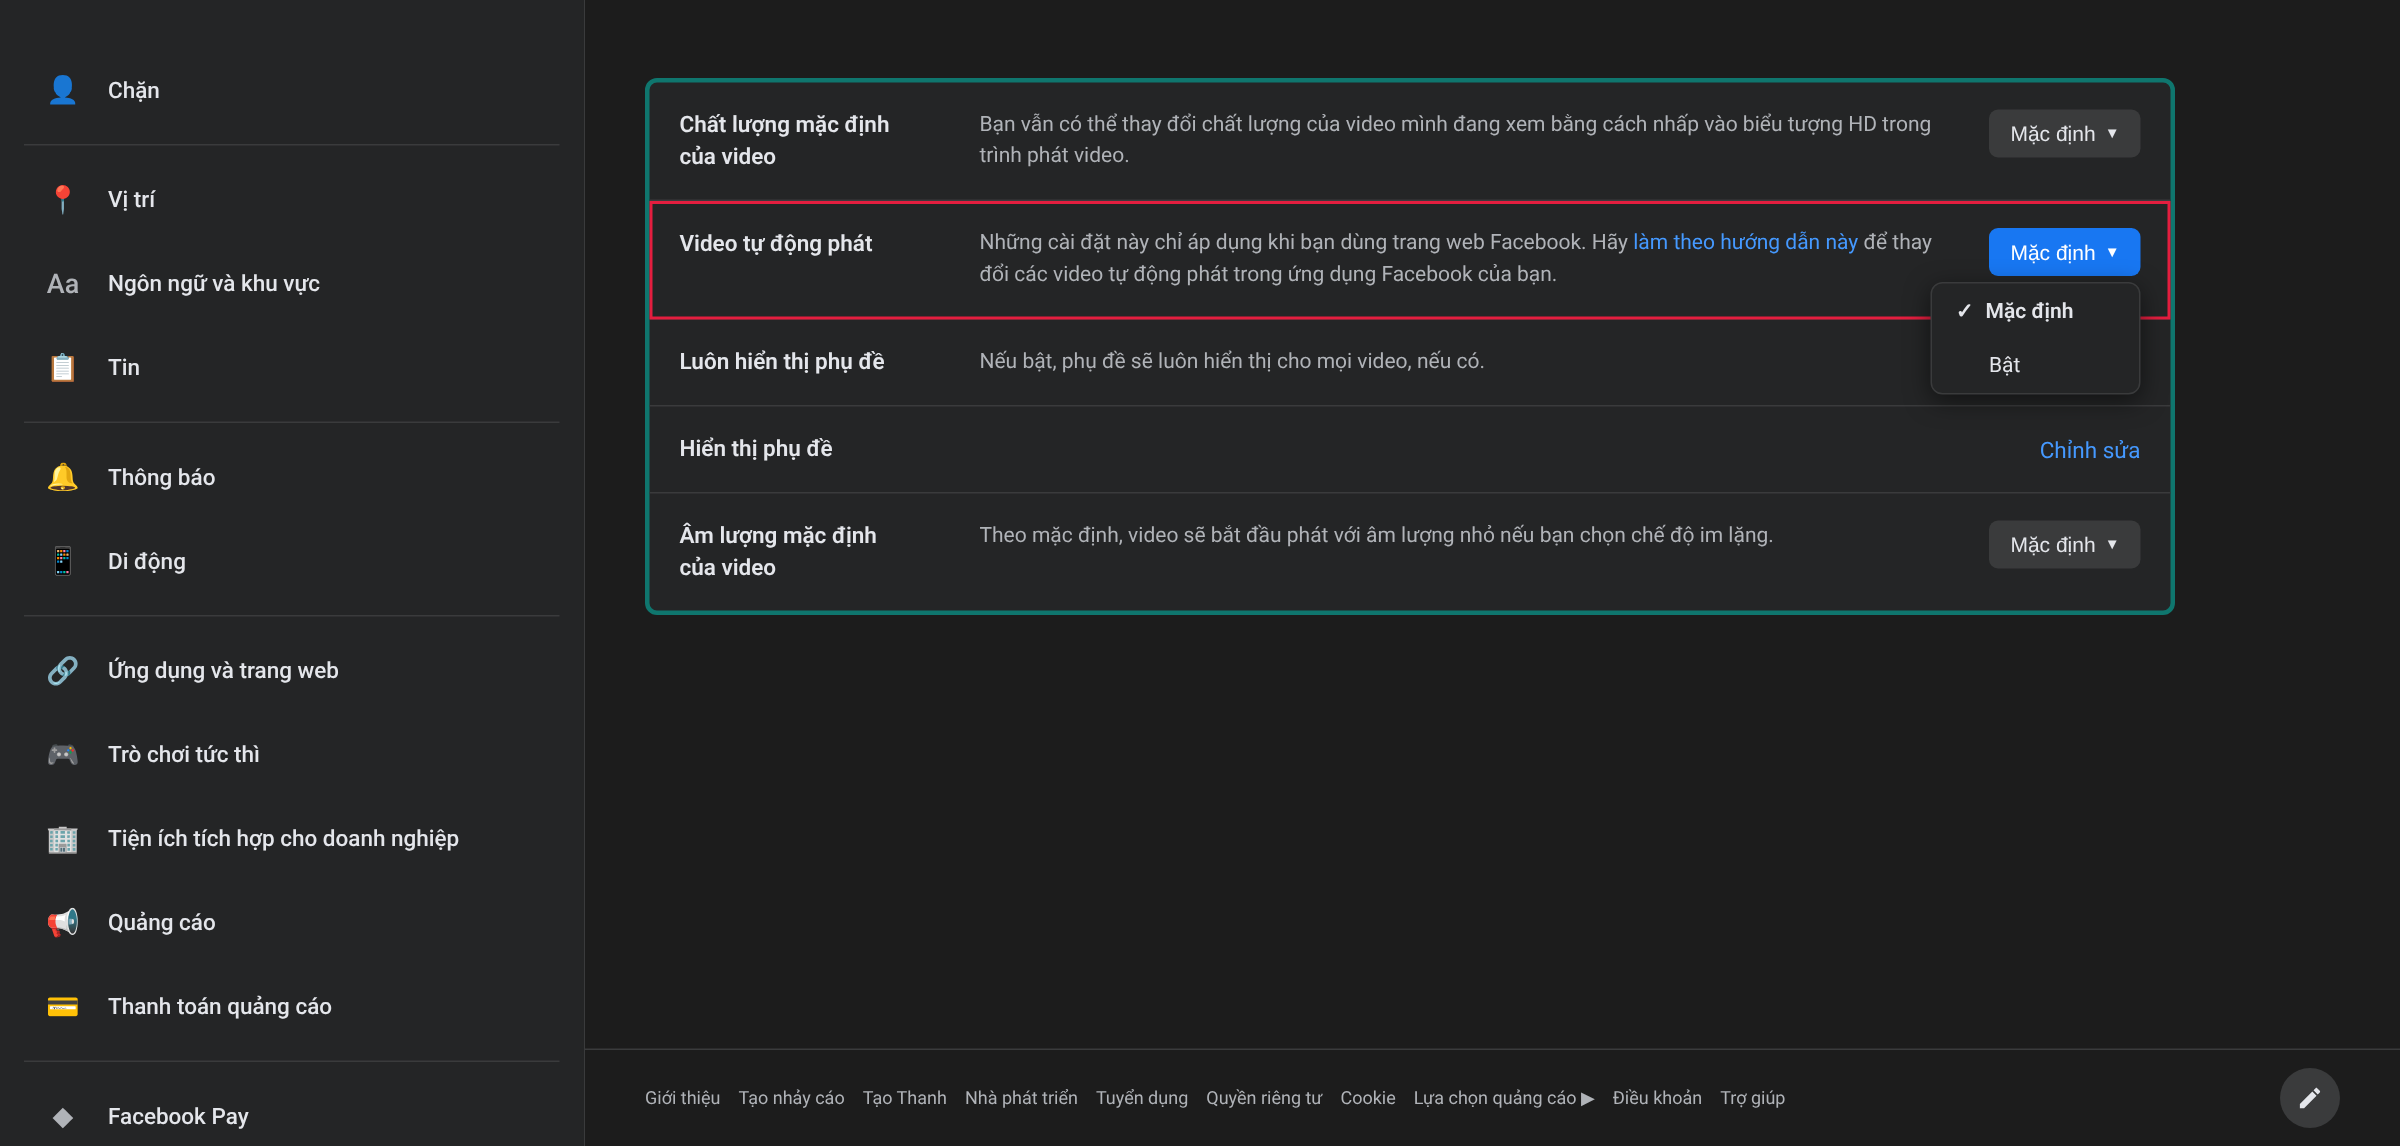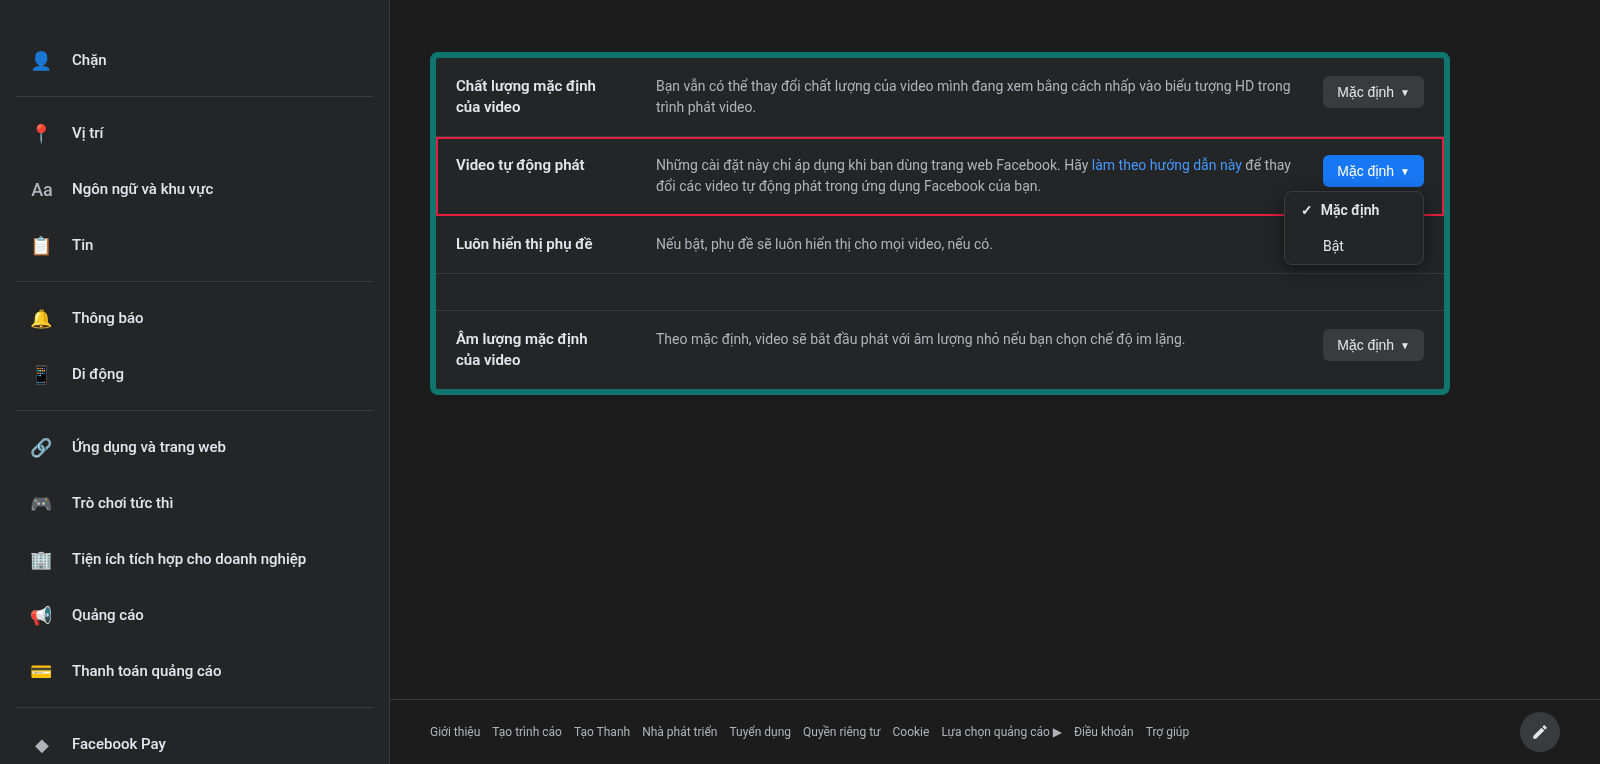--- a/index.html
+++ b/index.html
@@ -83,21 +83,21 @@
     }
 
     .page-title {
       font-size: 24px;
       font-weight: 700;
       color: #e4e6eb;
       margin-bottom: 24px;
     }
 
     .settings-section {
-      border: 6px solid #0f766e;
+      border: 3px solid #0f766e;
       border-radius: 8px;
       overflow: visible;
       background: #242526;
     }
 
     .settings-row {
       display: flex;
       align-items: flex-start;
       padding: 18px 20px;
       border-bottom: 1px solid #3a3b3c;
@@ -366,39 +366,44 @@
               </div>
             </div>
           </div>
 
           <div class="settings-row">
             <div class="settings-row-label">Luôn hiển thị phụ đề</div>
             <div class="settings-row-desc">Nếu bật, phụ đề sẽ luôn hiển thị cho mọi video, nếu có.</div>
           </div>
 
           <div class="settings-row" style="flex-direction: column; align-items: flex-start;">
+            <div style="display:flex; width:100%; align-items:center;">
+              <div class="settings-row-label">Hiển thị phụ đề</div>
+              <div style="flex:1;"></div>
+              <a class="link-blue">Chỉnh sửa</a>
+            </div>
           </div>
 
           <div class="settings-row">
             <div class="settings-row-label">Âm lượng mặc định<br>của video</div>
             <div class="settings-row-desc">Theo mặc định, video sẽ bắt đầu phát với âm lượng nhỏ nếu bạn chọn chế độ im lặng.</div>
             <div class="settings-row-action">
               <button class="dropdown-btn">
                 <span>Mặc định</span>
                 <span class="chevron">▼</span>
               </button>
             </div>
           </div>
         </div>
       </div>
     </div>
 
     <div class="footer" id="footer-container">
     <a class="footer-link">Giới thiệu</a>
-        <a class="footer-link">Tạo trình cáo</a>
+        <a class="footer-link">Tạo nhảy cáo</a>
         <a class="footer-link">Tạo Thanh</a>
         <a class="footer-link">Nhà phát triển</a>
         <a class="footer-link">Tuyển dụng</a>
         <a class="footer-link">Quyền riêng tư</a>
         <a class="footer-link">Cookie</a>
         <a class="footer-link">Lựa chọn quảng cáo ▶</a>
         <a class="footer-link">Điều khoản</a>
         <a class="footer-link">Trợ giúp</a>
         <div class="footer-icon">
           <svg width="18" height="18" viewBox="0 0 24 24" fill="#e4e6eb">

